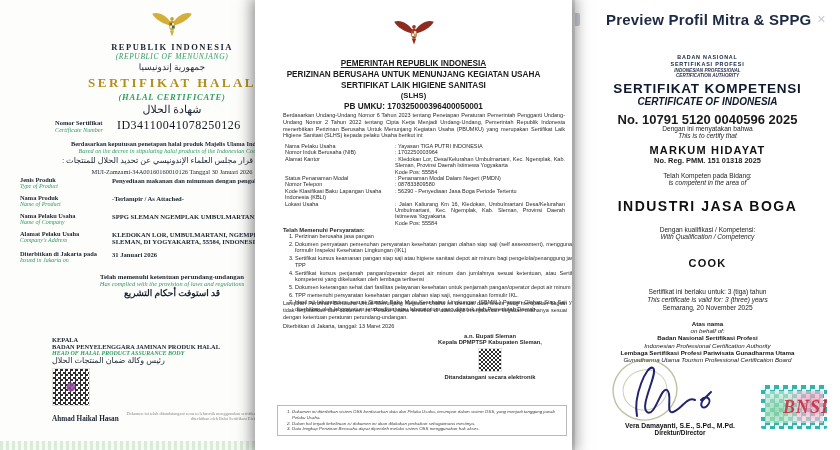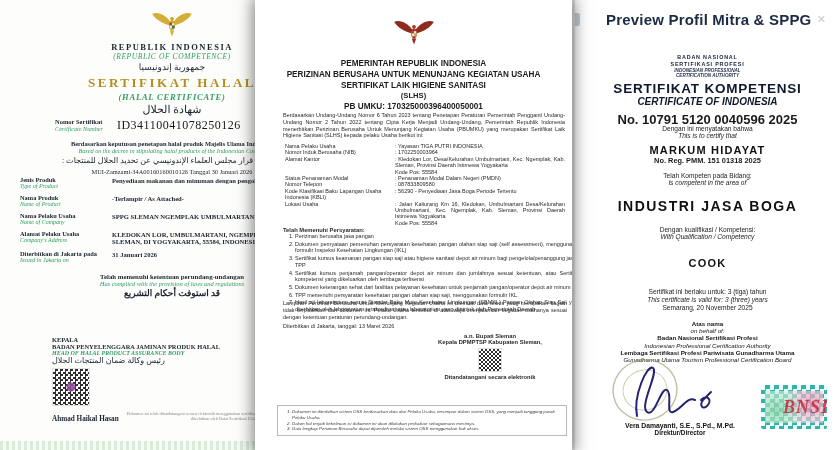--- a/index.html
+++ b/index.html
@@ -10,21 +10,21 @@
          font-family:"Liberation Serif",serif;color:#1c2430;z-index:1;}
   .h-inner{position:absolute;left:0;top:0;width:344px;height:450px;}
   .h-header{position:absolute;top:8px;left:0;width:344px;text-align:center;}
   .h-emblem{width:44px;height:32px;margin:0 auto;}
   .h-country{font-size:8.5px;font-weight:bold;letter-spacing:1.5px;margin-top:2px;}
   .h-country-en{font-size:7.5px;font-style:italic;color:#2f9e63;letter-spacing:.6px;}
   .h-ar{font-size:9px;direction:rtl;line-height:10px;margin-top:1px;}
   .h-title{font-size:13px;font-weight:bold;color:#b38f1d;letter-spacing:2.5px;margin-top:3px;}
   .h-title-en{font-size:8.5px;font-style:italic;font-weight:bold;color:#2f9e63;letter-spacing:.8px;margin-top:1px;}
   .h-title-ar{font-size:11px;direction:rtl;margin-top:1px;}
-  .h-certno{position:absolute;top:118px;left:55px;display:flex;gap:14px;align-items:flex-start;}
+  .h-certno{position:absolute;top:118px;left:55px;display:flex;gap:14px;align-items:flex-end;}
   .h-certno .lab-id{font-size:6.5px;font-weight:bold;}
   .h-certno .lab-en{font-size:6.2px;font-style:italic;color:#2f9e63;}
   .h-certno .num{font-size:12px;letter-spacing:.5px;color:#14181f;}
   .h-decree{position:absolute;top:140px;left:0;width:344px;text-align:center;}
   .h-decree .d-id{font-size:6.4px;font-weight:bold;}
   .h-decree .d-en{font-size:6.2px;font-style:italic;color:#2f9e63;}
   .h-decree .d-ar{font-size:8px;direction:rtl;color:#1c2430;margin-top:2px;}
   .h-decree .d-ref{font-size:6.4px;margin-top:3px;}
   .h-fields{position:absolute;top:176px;left:20px;width:318px;}
   .h-row{display:flex;margin-bottom:5px;}
@@ -47,21 +47,21 @@
   .h-name{font-size:7.2px;font-weight:bold;margin-top:9px;}
   .h-footnote{position:absolute;top:411px;left:108px;width:158px;font-size:4.3px;color:#8a8a8a;text-align:right;line-height:5.4px;}
   .h-band{position:absolute;left:0;bottom:0;width:263px;height:9px;opacity:.75;
           background:repeating-linear-gradient(90deg,#cfe5cf 0 3px,#f3faf3 3px 6px);}
 
   
   .slhs{position:absolute;left:255px;top:0;width:317px;height:450px;background:#ffffff;overflow:hidden;
         color:#2a2a2a;z-index:3;box-shadow:0 0 14px 3px rgba(25,25,25,.5);}
   .s-emblem{position:absolute;top:14px;left:50%;transform:translateX(-50%);width:44px;height:36px;}
   .s-title{position:absolute;top:58px;left:0;width:317px;text-align:center;font-weight:bold;color:#1c1c1c;}
-  .s-title .t1{font-size:8.2px;line-height:11px;}
+  .s-title .t1{font-size:8.2px;line-height:11px;text-decoration:underline;}
   .s-title .t2{font-size:8.2px;line-height:11px;}
   .s-title .t3{font-size:8.2px;line-height:11px;}
   .s-title .t4{font-size:7.6px;line-height:9px;}
   .s-title .t5{font-size:8.2px;line-height:11px;margin-top:1px;}
   .s-intro{position:absolute;top:112px;left:28px;width:282px;text-align:justify;font-size:5.5px;line-height:6.8px;}
   .s-fields{position:absolute;top:143px;left:30px;width:280px;}
   .s-frow{display:flex;}
   .s-flab{width:110px;flex:none;font-size:5.5px;line-height:6.4px;}
   .s-fval{font-size:5.5px;line-height:6.4px;white-space:pre-line;flex:1;text-align:justify;}
   .s-fval::before{content:": ";}
@@ -135,21 +135,21 @@
             <path d="M62,38 C76,16 96,6 114,12 C106,26 88,38 66,44 Z" fill="#d4af37"></path>
             <ellipse cx="60" cy="44" rx="8" ry="14" fill="#c9a227"></ellipse>
             <circle cx="60" cy="26" r="5" fill="#c9a227"></circle>
             <path d="M54,58 L60,74 L66,58 Z" fill="#d4af37"></path>
             <rect x="53" y="37" width="14" height="15" rx="2" fill="#f4ecd2" stroke="#b38f1d" stroke-width="1"></rect>
             <rect x="53" y="37" width="7" height="7" fill="#c23b2e"></rect>
             <rect x="60" y="44" width="7" height="8" fill="#2f7a4f"></rect>
           </svg>
         </div>
         <div class="h-country">REPUBLIK INDONESIA</div>
-        <div class="h-country-en">(REPUBLIC OF COMPETENCE)</div>
+        <div class="h-country-en">(REPUBLIC OF MENUNJANG)</div>
         <div class="h-ar">جمهورية إندونيسيا</div>
         <div class="h-title">SERTIFIKAT HALAL</div>
         <div class="h-title-en">(HALAL CERTIFICATE)</div>
         <div class="h-title-ar">شهادة الحلال</div>
       </div>
       <div class="h-certno">
         <div>
           <div class="lab-id">Nomor Sertifikat</div>
           <div class="lab-en">Certificate Number</div>
         </div>

